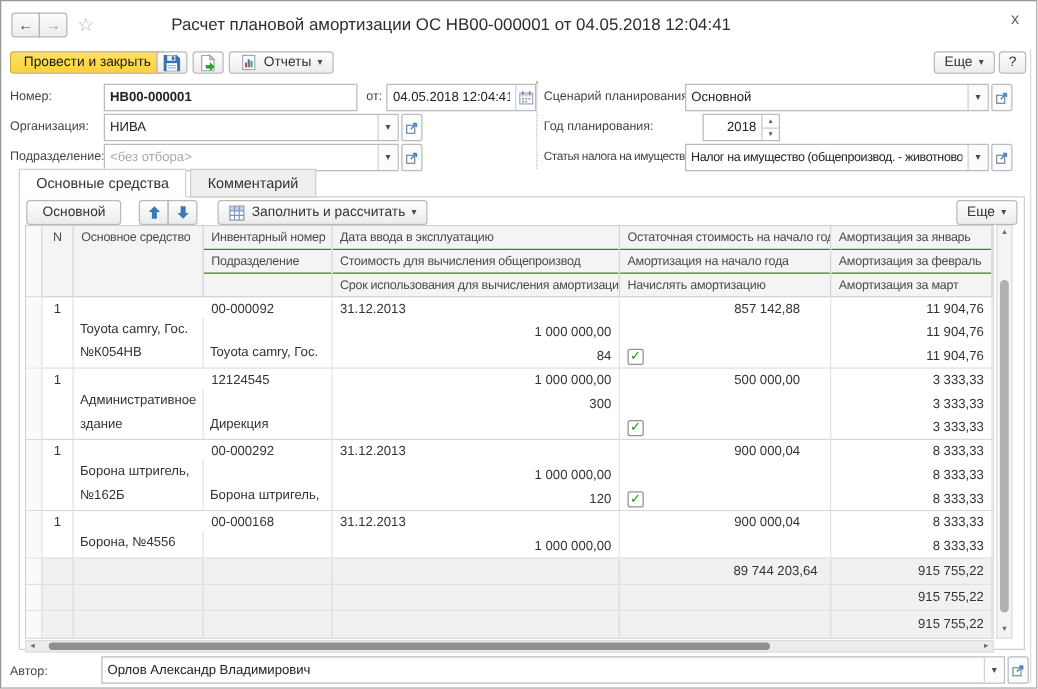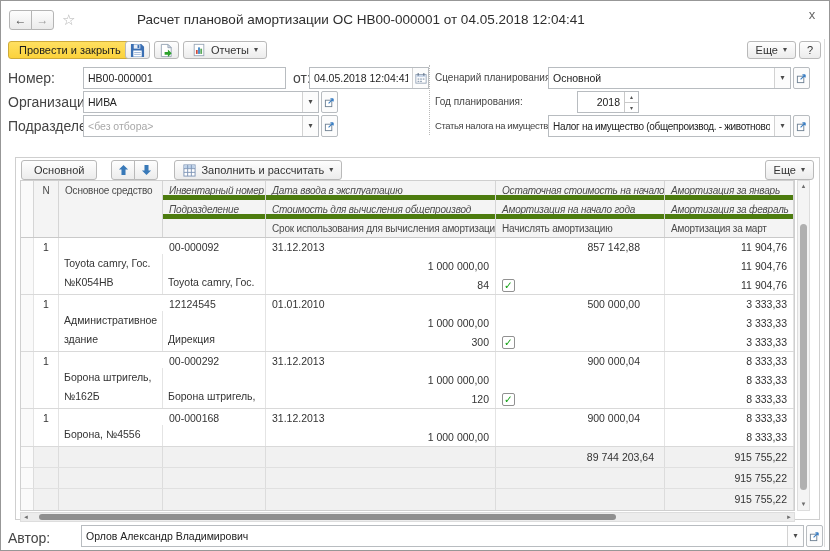--- a/index.html
+++ b/index.html
@@ -25,21 +25,21 @@
   .tb { position:absolute; top:40px; height:18px; }
   .submit { left:7px; padding:0 10px; background:linear-gradient(#ffe061,#fbd23b); border-color:#cfab38; color:#1c1c1c; }
   .icobtn { width:25px; }
   .save { left:124px; } .post { left:153px; }
   .reports { left:182px; padding:0 8px;justify-content:flex-end; }
   .more-top { right:33px; padding:0 8px; }
   .help { right:8px; width:22px; }
   .caret { font-size:8px; color:#4a4a4a; line-height:1; }
 
   
-  .lbl { position:absolute; height:22px; line-height:22px; font-size:14px; color:#444; white-space:nowrap; }
+  .lbl { position:absolute; height:22px; line-height:22px; font-size:10px; color:#444; white-space:nowrap; }
   .lbl.r { font-size:10px; }
   .lbl.condensed { font-size:9.5px; letter-spacing:-0.4px; }
   .field { position:absolute; height:22px; border:1px solid #b8bcc0; background:#fff; display:flex; align-items:stretch; overflow:hidden; }
   .field input { flex:1; min-width:0; border:none; outline:none; background:transparent; font:inherit;
                  font-size:10.5px; color:#222; padding:0 4px; }
   .field input.sm { font-size:10px; letter-spacing:-0.3px; }
   .field input::placeholder { color:#a8a8a8; }
   .fbtn { width:16px; border-left:1px solid #d2d2d2; display:flex; align-items:center; justify-content:center; background:#fcfcfc; }
   .sqbtn { position:absolute; width:17px; height:22px; border:1px solid #b8bcc0; border-radius:2px;
            background:#fcfcfc; display:flex; align-items:center; justify-content:center; }
@@ -72,21 +72,21 @@
   .trow, .thead { display:grid; grid-template-columns:13px 25px 104px 103px 230px 169px 129px; background:#fff; }
   .thead { height:57px; background:#f4f4f4; font-size:10px; letter-spacing:-0.2px; color:#4b4b4b; border-bottom:1px solid #c9c9c9; }
   .thead > div { border-right:1px solid #d5d5d5; overflow:hidden; }
   .trow { border-bottom:1px solid #d9d9d9; }
   .trow > div { border-right:1px solid #e4e4e4; overflow:hidden; }
   .trow.r3 { height:57px; } .trow.r2 { height:38px; }
   .trow.total { height:21px; background:#f1f1f1; }
   .trow.total > div { border-right:1px solid #dcdcdc; line-height:20px; }
   .trow.total { border-bottom:1px solid #e0e0e0; }
   .hln { height:19px; line-height:19px; padding:0 6px; white-space:nowrap; overflow:hidden; }
-  .hln.b { border-bottom:5px solid #4d7c0f;font-style:italic; }
+  .hln.b { border-bottom:1px solid #4d7c0f; }
   .ln { height:19px; line-height:19px; padding:0 6px; white-space:nowrap; overflow:hidden; }
   .right { text-align:right; }
   .padr { padding-right:24px; }
   .sel { background:#fafafa; }
   .ncell { text-align:center; line-height:19px; }
   .wrapcell { line-height:19px; padding:0 5px;margin-top:16px; }
   .checkbox { display:inline-flex; align-items:center; justify-content:center; width:13px; height:13px;
               margin:3px 0 0 6px; border:1px solid #919191; border-radius:2px; background:#fff;
               color:#12a012; font-size:10.5px; font-weight:bold; line-height:11px; }
 
@@ -155,21 +155,21 @@
     <span>Отчеты</span>
     <span class="caret">▾</span>
   </div>
   <div class="btn tb more-top">
     <span>Еще</span>
     <span class="caret">▾</span>
   </div>
   <div class="btn tb help">?</div>
 
   <div class="lbl" style="left:7px; top:66px;">Номер:</div>
-  <div class="field" style="left:82px; top:66px; width:203px;">
+  <div class="field" style="left:82px; top:66px; width:203px;font-weight:bold;">
     <input value="НВ00-000001" style="">
   </div>
   <div class="lbl" style="left:292px; top:66px;">от:</div>
   <div class="field" style="left:308px; top:66px; width:120px;">
     <input value="04.05.2018 12:04:41" style="">
     <span class="fbtn">
         <span>
           <svg width="12" height="12" viewBox="0 0 14 13">
             <rect x="1" y="2.5" width="12" height="10" fill="#fff" stroke="#8f9fb3"></rect>
             <rect x="1.5" y="3" width="11" height="2.5" fill="#c9d6e8"></rect>
@@ -231,21 +231,21 @@
   <div class="sqbtn" style="left:792px; top:66px;">
     <span>
         <svg width="11" height="11" viewBox="0 0 12 12">
           <rect x="1.5" y="3.5" width="7" height="7" fill="#fff" stroke="#6f8193"></rect>
           <path d="M5 7L10 2M10 2H7M10 2v3" stroke="#3b7fc4" fill="none" stroke-width="1.2"></path>
         </svg>
       </span>
   </div>
 
   <div class="lbl r" style="left:434px; top:90px;">Год планирования:</div>
-  <div class="field" style="left:576px; top:90px; width:62px;">
+  <div class="field" style="left:561px; top:90px; width:62px;">
     <input style="text-align: right;" value="2018">
     <span class="spin">
       <span>▴</span>
       <span>▾</span>
     </span>
   </div>
 
   <div class="lbl r condensed" style="left:434px; top:114px;">Статья налога на имущество:</div>
   <div class="field" style="left:547px; top:114px; width:243px;">
     <input class="sm" value="Налог на имущество (общепроизвод. - животноводство)." style="">
@@ -255,20 +255,24 @@
   </div>
   <div class="sqbtn" style="left:792px; top:114px;">
     <span>
         <svg width="11" height="11" viewBox="0 0 12 12">
           <rect x="1.5" y="3.5" width="7" height="7" fill="#fff" stroke="#6f8193"></rect>
           <path d="M5 7L10 2M10 2H7M10 2v3" stroke="#3b7fc4" fill="none" stroke-width="1.2"></path>
         </svg>
       </span>
   </div>
 
+  <div class="tabs">
+    <div class="tab active">Основные средства</div>
+    <div class="tab">Комментарий</div>
+  </div>
 
   <div class="panel">
 
     <div class="gtb">
       <div class="btn add">Основной</div>
       <div class="btn updown first">
           <span>
             <svg width="11" height="12" viewBox="0 0 12 13">
               <path fill="#3879b8" d="M6 1l5 5H8.2v6H3.8V6H1z"></path>
             </svg>
@@ -357,21 +361,20 @@
 
       <div class="trow r3">
         <div class="sel"></div>
         <div class="ncell">1</div>
         <div class="wrapcell">Административное здание</div>
         <div>
           <div class="ln">12124545</div>
           <div class="wrapcell">Дирекция</div>
         </div>
         <div>
-          <div class="ln">01.01.2010</div>
           <div class="ln right">1 000 000,00</div>
           <div class="ln right">300</div>
         </div>
         <div>
           <div class="ln right padr">500 000,00</div>
           <div class="ln"></div>
           <div class="ln" style="padding:0;"><span class="checkbox">✓</span></div>
         </div>
         <div>
           <div class="ln right">3 333,33</div>

